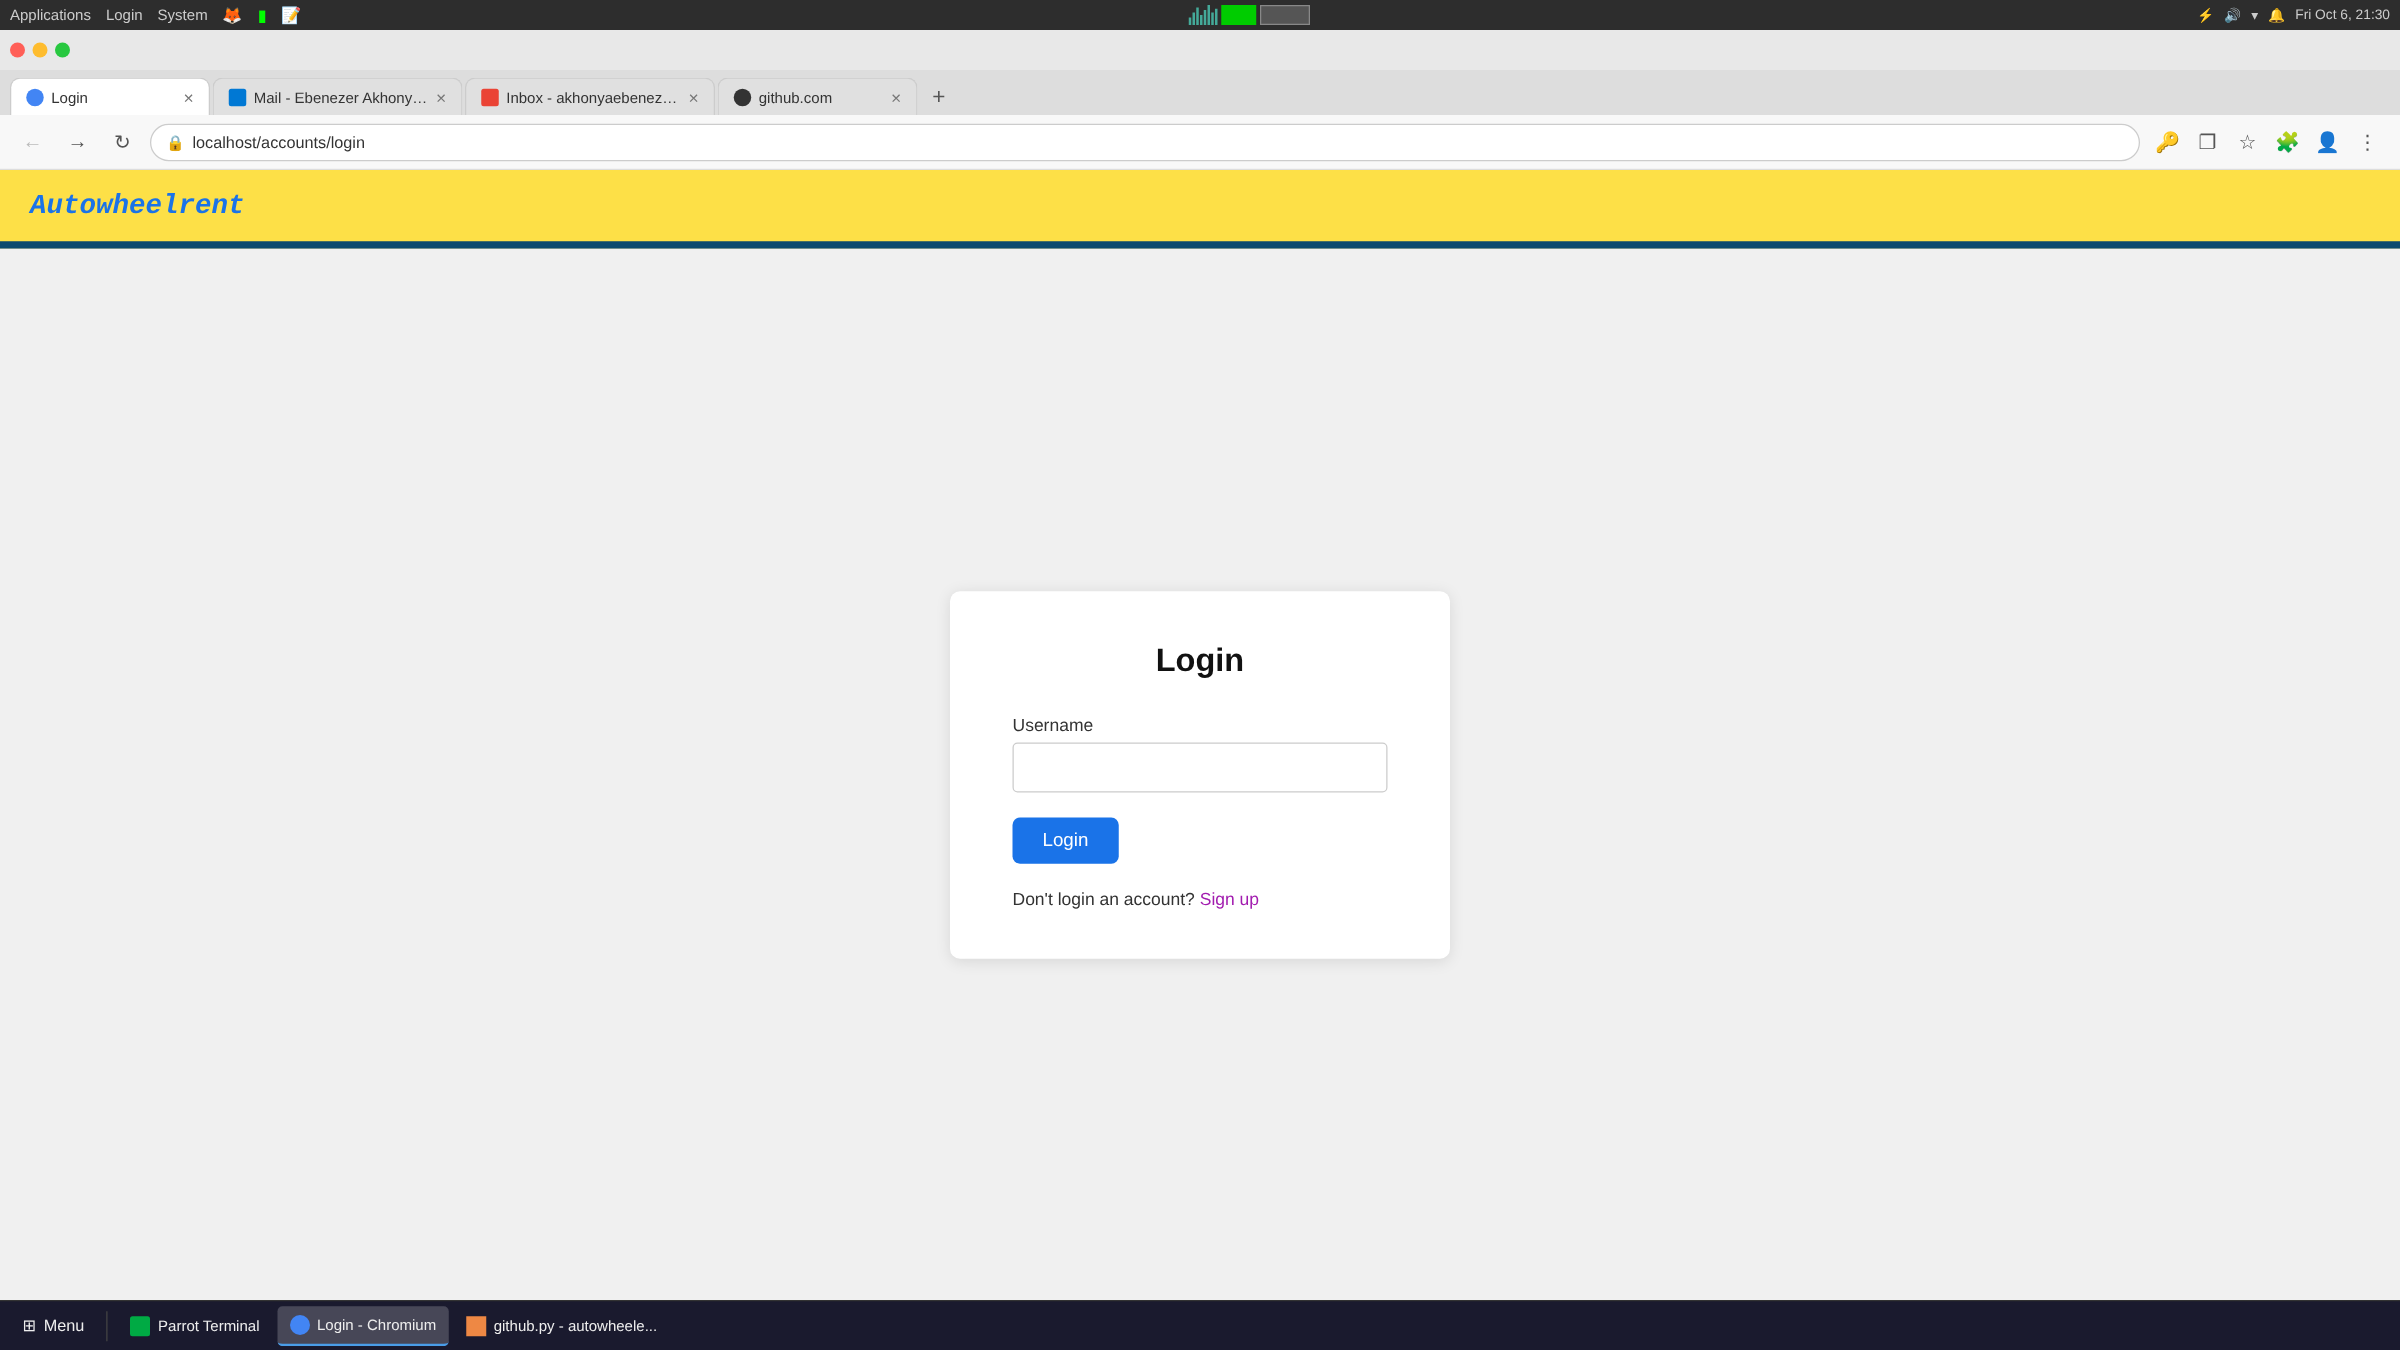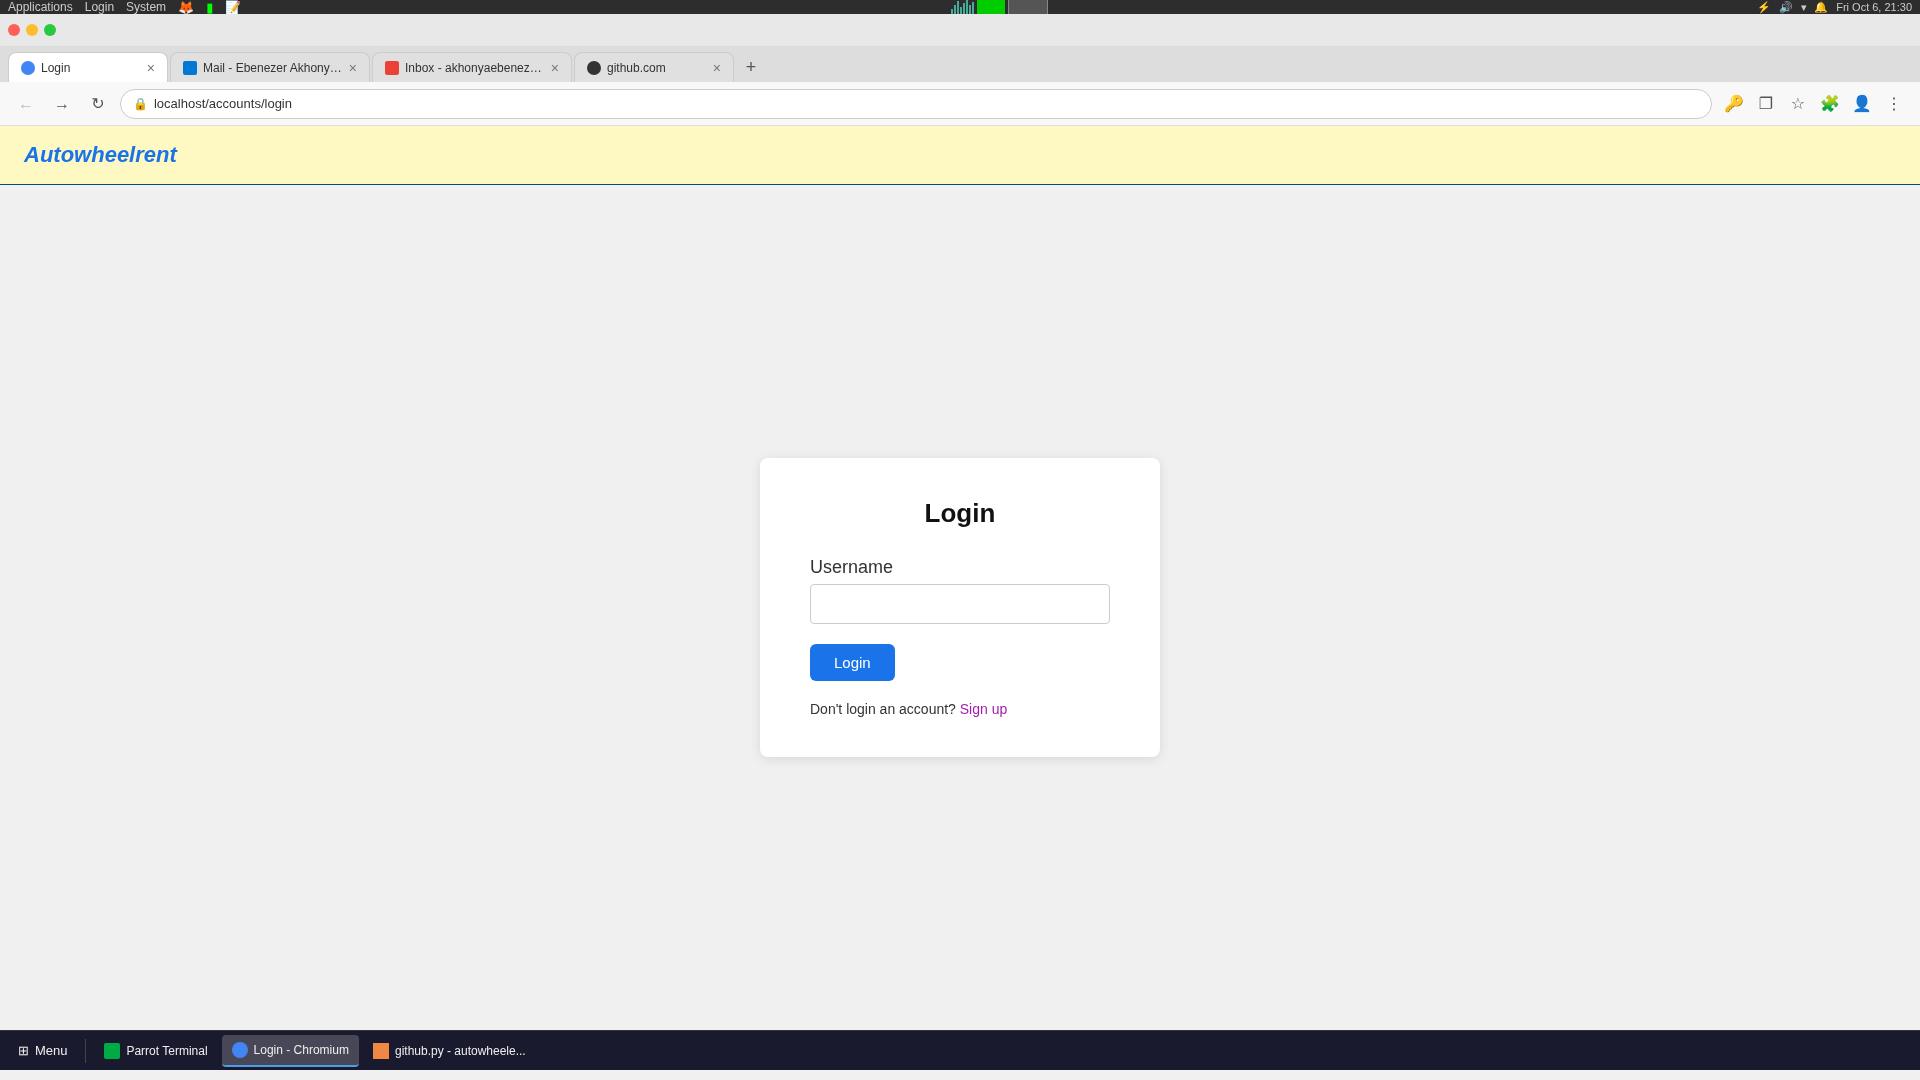--- a/index.html
+++ b/index.html
@@ -1,20 +1,20 @@
 <!DOCTYPE html>
 <html><head>
   <meta charset="utf-8">
   <style>
     * { margin: 0; padding: 0; box-sizing: border-box; }
     body { font-family: 'Segoe UI', Arial, sans-serif; background: #f0f0f0; height: 1080px; overflow: hidden; }
 
     
     .top-bar {
-      height: 14px;
+      height: 24px;
       background: #2d2d2d;
       display: flex;
       align-items: center;
       justify-content: space-between;
       padding: 0 8px;
       color: #ccc;
       font-size: 12px;
     }
     .top-bar-left { display: flex; align-items: center; gap: 12px; }
     .top-bar-left span { cursor: pointer; }
@@ -125,23 +125,24 @@
 
     
     .page-content {
       background: #f0f0f0;
       flex: 1;
       display: flex;
       flex-direction: column;
       overflow: hidden;
     }
     .site-header {
-      background: #fef9c3;
+      background: #fde047;
       padding: 16px 24px;
-      border-bottom: 1px solid #0c4a6e;
+      border-bottom: 6px solid #0c4a6e;
+      font-family: Liberation Mono, monospace;
     }
     .site-logo {
       font-size: 22px;
       font-weight: bold;
       color: #1a73e8;
       font-style: italic;
     }
     .site-main {
       flex: 1;
       display: flex;
@@ -159,21 +160,21 @@
     .login-title {
       font-size: 26px;
       font-weight: 700;
       text-align: center;
       margin-bottom: 28px;
       color: #111;
     }
     .form-group { margin-bottom: 20px; }
     .form-label {
       display: block;
-      font-size: 18px;
+      font-size: 14px;
       color: #333;
       margin-bottom: 6px;
       font-weight: 500;
     }
     .form-input {
       width: 100%;
       height: 40px;
       border: 1px solid #ccc;
       border-radius: 4px;
       padding: 0 10px;

